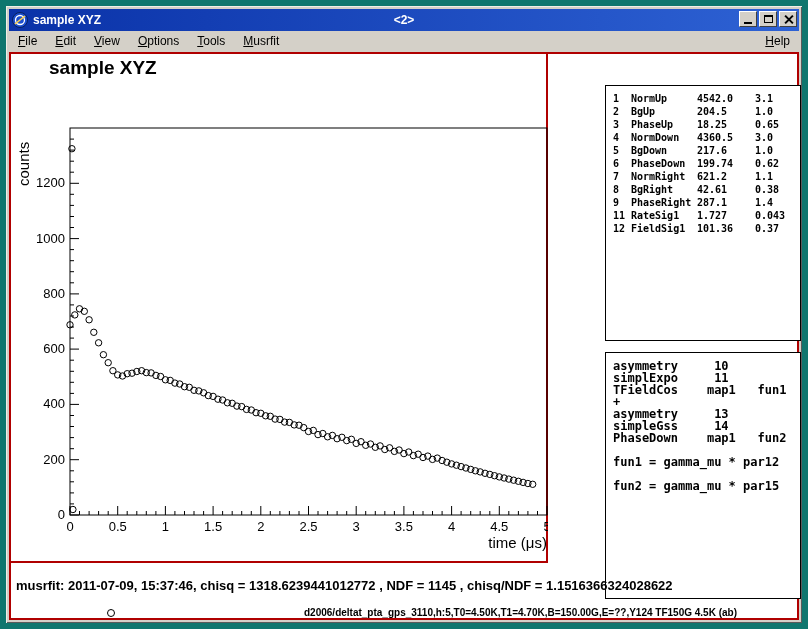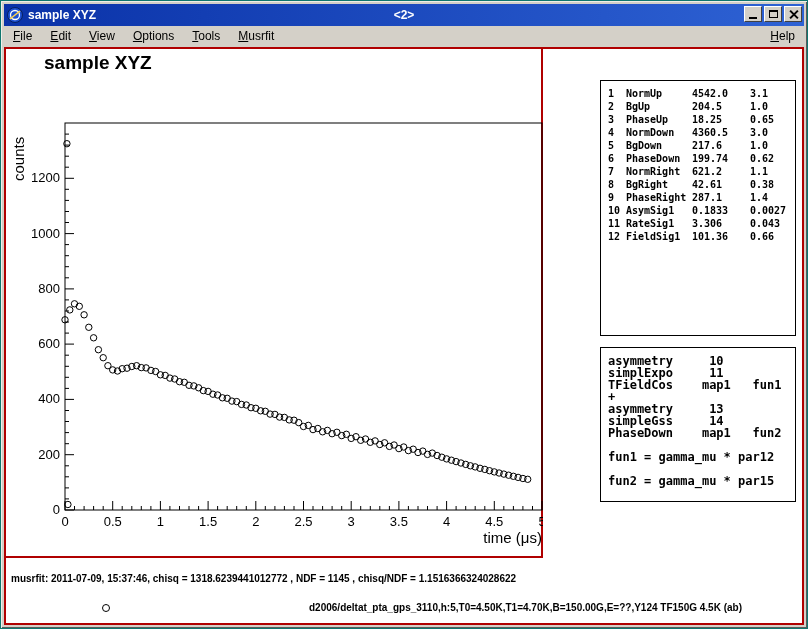--- a/index.html
+++ b/index.html
@@ -2,21 +2,21 @@
 <html style="--chrome: #d4d0c8; --titlebar_start: #0a32a8; --titlebar_end: #2e62d4; --canvas_border: #b00000; --marker: #000000;"><head>
 <meta charset="utf-8">
 <style>
   * { margin:0; padding:0; box-sizing:border-box; }
   html,body { background:#9a9a9a; }
   body { font-family:"Liberation Sans",sans-serif; }
 
   .window {
     position:relative; width:808px; height:629px;
     background:var(--chrome,#d4d0c8);
-    border:1px solid #0f766e;
+    border:6px solid #0f766e;
     box-shadow: inset 1px 1px 0 #f0efe8, inset -1px -1px 0 #5a5a5a;
   }
 
   
   .titlebar {
     position:absolute; left:3px; top:3px; right:3px; height:22px;
     background:linear-gradient(90deg, var(--titlebar_start,#0a32a8), var(--titlebar_end,#2e62d4));
     display:flex; align-items:center; color:#fff;
   }
   .app-icon { width:16px; height:16px; margin:0 5px 0 3px; flex:0 0 auto; }
@@ -70,32 +70,32 @@
     position:absolute; left:594px; top:31px; width:196px; height:256px;
     background:#fff; border:1px solid #000; padding-top:6px; overflow:hidden;
   }
   .param-row {
     display:grid; grid-template-columns:18px 66px 58px auto;
     height:13px; line-height:13px; padding-left:7px;
     font-family:"DejaVu Sans Mono",monospace; font-size:10px; font-weight:bold; color:#000;
     white-space:pre;
   }
   .theory-box {
-    position:absolute; left:594px; top:298px; width:196px; height:155px;
+    position:absolute; left:594px; top:298px; width:196px; height:247px;
     background:#fff; border:1px solid #000; padding-top:7px; overflow:hidden;
   }
   .theory-line {
     height:12px; line-height:12px; padding-left:7px; white-space:pre;
     font-family:"DejaVu Sans Mono",monospace; font-size:12px; font-weight:bold; color:#000;
   }
 
   
   .fit-info {
     position:absolute; left:5px; top:524px;
-    font-size:10px; font-weight:bold; color:#000; white-space:nowrap;
+    font-size:13px; font-weight:bold; color:#000; white-space:nowrap;
   }
   .legend-marker {
     position:absolute; left:96px; top:555px; width:8px; height:8px;
     border:1px solid #000; border-radius:50%; background:transparent;
   }
   .legend-text {
     position:absolute; left:80px; right:60px; top:553px; text-align:right;
     font-size:10px; font-weight:bold; color:#000; white-space:nowrap;
   }
 </style>
@@ -357,23 +357,22 @@
     <div class="param-box">
         <div class="param-row"><span>1</span><span>NormUp</span><span>4542.0</span><span>3.1</span></div>
         <div class="param-row"><span>2</span><span>BgUp</span><span>204.5</span><span>1.0</span></div>
         <div class="param-row"><span>3</span><span>PhaseUp</span><span>18.25</span><span>0.65</span></div>
         <div class="param-row"><span>4</span><span>NormDown</span><span>4360.5</span><span>3.0</span></div>
         <div class="param-row"><span>5</span><span>BgDown</span><span>217.6</span><span>1.0</span></div>
         <div class="param-row"><span>6</span><span>PhaseDown</span><span>199.74</span><span>0.62</span></div>
         <div class="param-row"><span>7</span><span>NormRight</span><span>621.2</span><span>1.1</span></div>
         <div class="param-row"><span>8</span><span>BgRight</span><span>42.61</span><span>0.38</span></div>
         <div class="param-row"><span>9</span><span>PhaseRight</span><span>287.1</span><span>1.4</span></div>
-        <div class="param-row"><span>10</span><span>AsymSig1</span><span>0.1833</span><span>0.0027</span></div>
-        <div class="param-row"><span>11</span><span>RateSig1</span><span>3.306</span><span>0.043</span></div>
-        <div class="param-row"><span>12</span><span>FieldSig1</span><span>101.36</span><span>0.66</span></div>
+        <div class="param-row"><span>11</span><span>RateSig1</span><span>1.727</span><span>0.043</span></div>
+        <div class="param-row"><span>12</span><span>FieldSig1</span><span>101.36</span><span>0.37</span></div>
       </div>
     <div class="theory-box">
         <div class="theory-line">asymmetry     10</div>
         <div class="theory-line">simplExpo     11</div>
         <div class="theory-line">TFieldCos    map1   fun1</div>
         <div class="theory-line">+</div>
         <div class="theory-line">asymmetry     13</div>
         <div class="theory-line">simpleGss     14</div>
         <div class="theory-line">PhaseDown    map1   fun2</div>
         <div class="theory-line"> </div>

